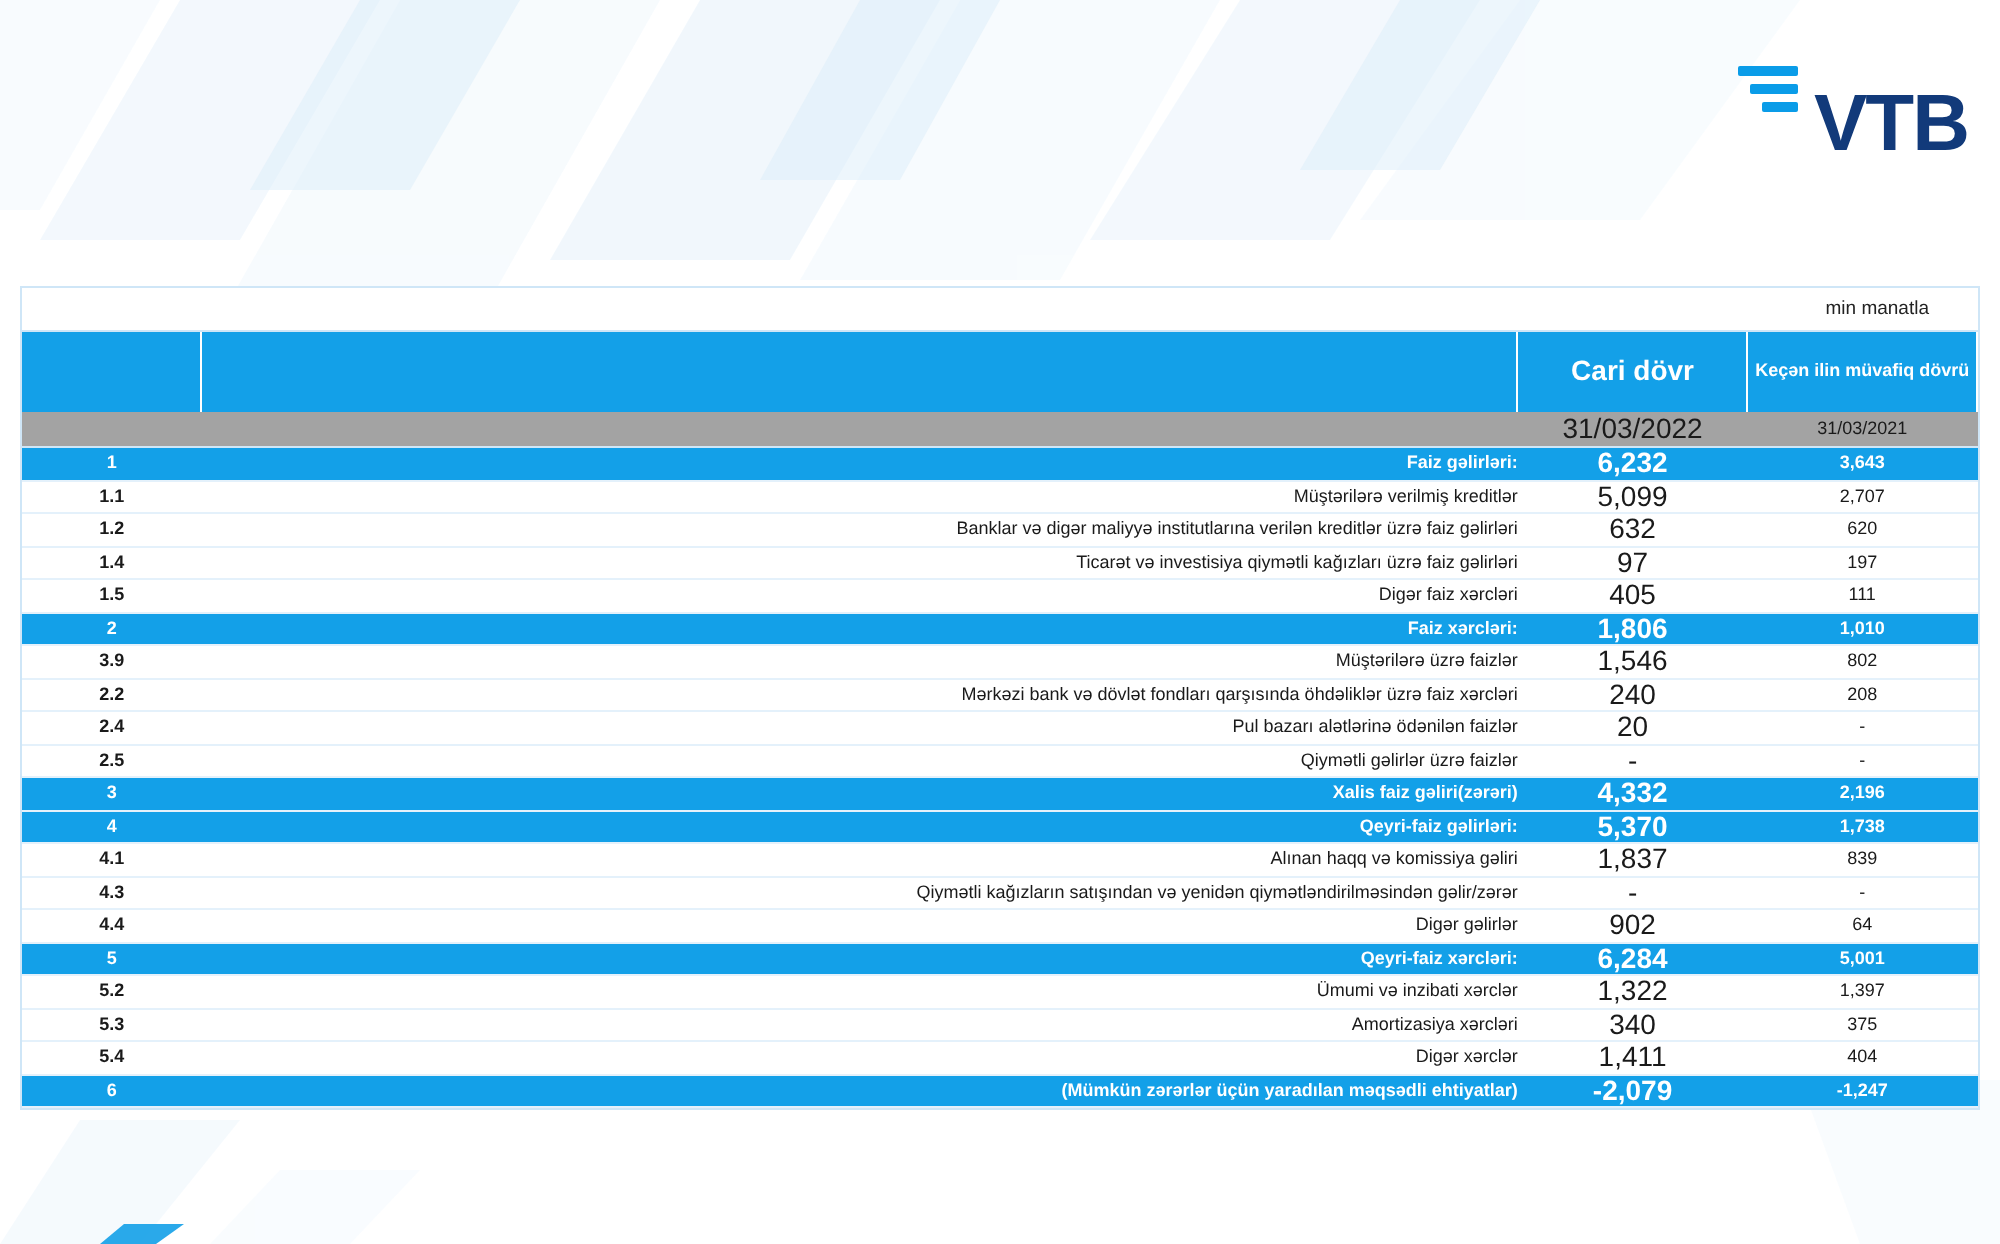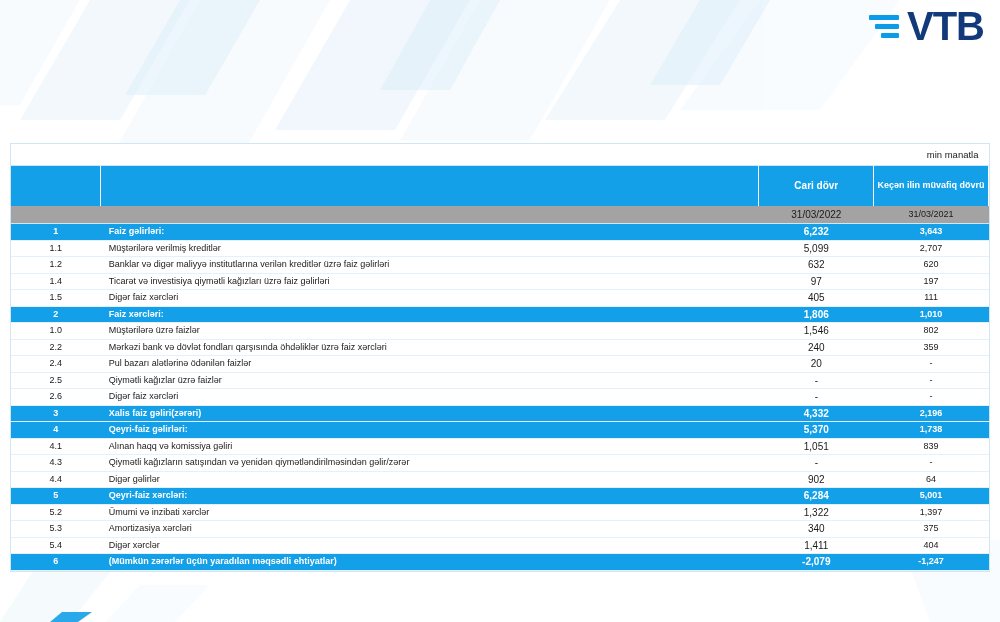--- a/index.html
+++ b/index.html
@@ -48,20 +48,21 @@
   .logo-bars span.b1 { width: 30px; }
   .logo-bars span.b2 { width: 24px; margin-left: 6px; }
   .logo-bars span.b3 { width: 18px; margin-left: 12px; }
   .logo-text {
     font-family: "Liberation Sans", sans-serif;
     font-size: 40px;
     font-weight: bold;
     color: #123a7a;
     letter-spacing: -1px;
     line-height: 1;
+    margin-top: 36px;
   }
   .title-bar {
     position: absolute;
     left: 178px; top: 55px;
     width: 645px; height: 45px;
     background: #123a7a;
     display: flex;
     align-items: center;
     justify-content: center;
     z-index: 2;
@@ -83,21 +84,21 @@
   }
   table {
     width: 100%;
     border-collapse: collapse;
     font-size: 9.5px;
     color: #1a1a1a;
   }
   td, th { padding: 0; }
   .unit-row td {
     text-align: right;
-    padding: 5px 10px 5px 0;
+    padding: 5px 24px 5px 0;
     font-size: 9.5px;
     color: #222;
     background: #ffffff;
     border-bottom: 1px solid #cfe6f7;
   }
   .hdr-row td {
     background: #13a0e8;
     color: #ffffff;
     font-weight: bold;
     font-size: 9.5px;
@@ -120,31 +121,32 @@
 
   tbody tr.data td {
     height: 15.5px;
     line-height: 15.5px;
     border-bottom: 1px solid #e4f1fb;
   }
   td.c-num {
     width: 90px;
     text-align: center;
     font-size: 9px;
+    font-weight: bold;
   }
   td.c-label {
     width: 660px;
-    text-align: left;
+    text-align: right;
     padding-left: 8px;
     font-size: 9px;
   }
   td.c-cur {
     width: 115px;
     text-align: center;
-    font-size: 10px;
+    font-size: 14px;
   }
   td.c-prev {
     width: 115px;
     text-align: center;
     font-size: 9px;
   }
   tr.major td {
     background: #13a0e8;
     color: #ffffff;
     font-weight: bold;
@@ -243,65 +245,59 @@
             <td class="c-cur">405</td>
             <td class="c-prev">111</td>
           </tr>
           <tr class="data major">
             <td class="c-num">2</td>
             <td class="c-label">Faiz xərcləri:</td>
             <td class="c-cur">1,806</td>
             <td class="c-prev">1,010</td>
           </tr>
           <tr class="data plain">
-            <td class="c-num">1.0</td>
+            <td class="c-num">3.9</td>
             <td class="c-label">Müştərilərə üzrə faizlər</td>
             <td class="c-cur">1,546</td>
             <td class="c-prev">802</td>
           </tr>
           <tr class="data plain">
             <td class="c-num">2.2</td>
             <td class="c-label">Mərkəzi bank və dövlət fondları qarşısında öhdəliklər üzrə faiz xərcləri</td>
             <td class="c-cur">240</td>
-            <td class="c-prev">359</td>
+            <td class="c-prev">208</td>
           </tr>
           <tr class="data plain">
             <td class="c-num">2.4</td>
             <td class="c-label">Pul bazarı alətlərinə ödənilən faizlər</td>
             <td class="c-cur">20</td>
             <td class="c-prev">-</td>
           </tr>
           <tr class="data plain">
             <td class="c-num">2.5</td>
-            <td class="c-label">Qiymətli kağızlar üzrə faizlər</td>
-            <td class="c-cur">-</td>
-            <td class="c-prev">-</td>
-          </tr>
-          <tr class="data plain">
-            <td class="c-num">2.6</td>
-            <td class="c-label">Digər faiz xərcləri</td>
+            <td class="c-label">Qiymətli gəlirlər üzrə faizlər</td>
             <td class="c-cur">-</td>
             <td class="c-prev">-</td>
           </tr>
           <tr class="data major">
             <td class="c-num">3</td>
             <td class="c-label">Xalis faiz gəliri(zərəri)</td>
             <td class="c-cur">4,332</td>
             <td class="c-prev">2,196</td>
           </tr>
           <tr class="data major">
             <td class="c-num">4</td>
             <td class="c-label">Qeyri-faiz gəlirləri:</td>
             <td class="c-cur">5,370</td>
             <td class="c-prev">1,738</td>
           </tr>
           <tr class="data plain">
             <td class="c-num">4.1</td>
             <td class="c-label">Alınan haqq və komissiya gəliri</td>
-            <td class="c-cur">1,051</td>
+            <td class="c-cur">1,837</td>
             <td class="c-prev">839</td>
           </tr>
           <tr class="data plain">
             <td class="c-num">4.3</td>
             <td class="c-label">Qiymətli kağızların satışından və yenidən qiymətləndirilməsindən gəlir/zərər</td>
             <td class="c-cur">-</td>
             <td class="c-prev">-</td>
           </tr>
           <tr class="data plain">
             <td class="c-num">4.4</td>

